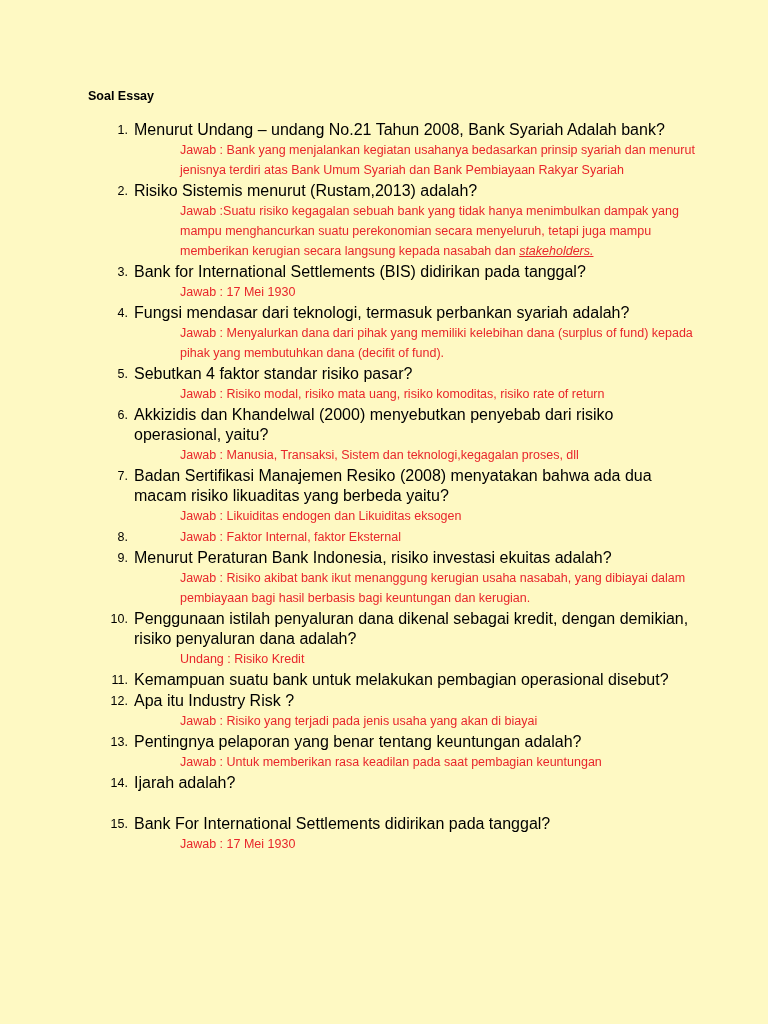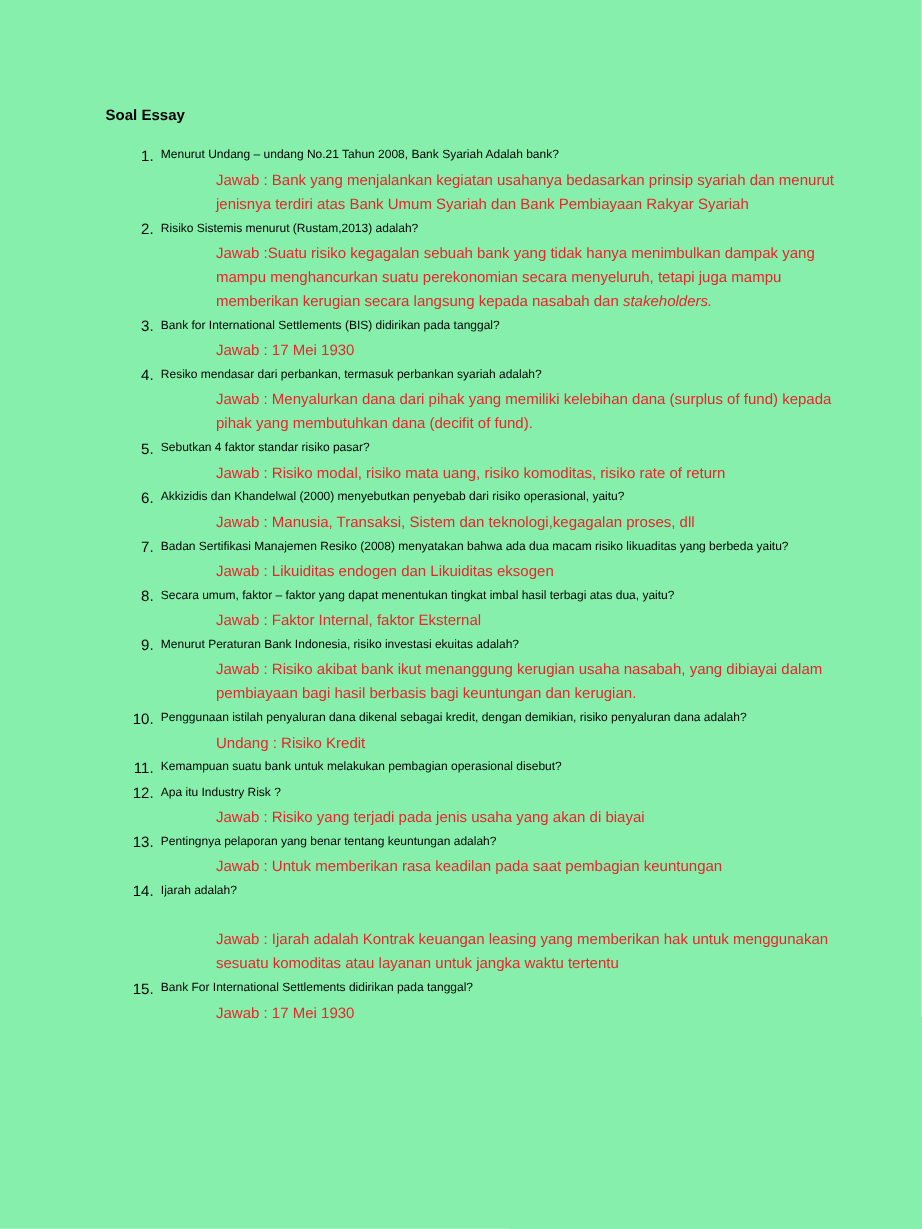--- a/index.html
+++ b/index.html
@@ -13,21 +13,21 @@
     font-family: "Liberation Sans", sans-serif;
     color: #000000;
     position: relative;
     overflow: hidden;
   }
   .page {
     position: absolute;
     left: 0; top: 0;
     width: 768px;
     height: 1024px;
-    background: #86efac;
+    background: #fef9c3;
     box-sizing: border-box;
     padding: 88px 72px 40px 88px;
   }
   .doc-title {
     font-size: 12.5px;
     font-weight: bold;
     margin: 0 0 16px 0;
     line-height: 1.3;
     color: #000;
   }
@@ -48,35 +48,36 @@
     position: absolute;
     left: 14px;
     top: 0;
     width: 26px;
     text-align: right;
     font-size: 12.5px;
     line-height: 20px;
     color: #000;
   }
   .q {
-    font-size: 10px;
+    font-size: 16px;
     line-height: 20px;
     color: #000;
     margin: 0;
   }
   .a {
     font-size: 12.5px;
     line-height: 20px;
     color: #e8262b;
     margin: 0 0 0 46px;
   }
   .a.indent-less {
   }
   .a em {
     font-style: italic;
+    text-decoration: underline;
   }
   .spacer-row {
     height: 20px;
   }
 </style>
 </head>
 <body>
 
 <div class="page">
 
@@ -93,41 +94,40 @@
       <div class="q">Risiko Sistemis menurut (Rustam,2013) adalah?</div>
       <div class="a"><span>Jawab :Suatu risiko kegagalan sebuah bank yang tidak hanya menimbulkan dampak yang mampu menghancurkan suatu perekonomian secara menyeluruh, tetapi juga mampu memberikan kerugian secara langsung kepada nasabah dan </span><em>stakeholders.</em></div>
     </li>
 
     <li>
       <div class="q">Bank for International Settlements (BIS) didirikan pada tanggal?</div>
       <div class="a">Jawab : 17 Mei 1930</div>
     </li>
 
     <li>
-      <div class="q">Resiko mendasar dari perbankan, termasuk perbankan syariah adalah?</div>
+      <div class="q">Fungsi mendasar dari teknologi, termasuk perbankan syariah adalah?</div>
       <div class="a indent-less">Jawab : Menyalurkan dana dari pihak yang memiliki kelebihan dana (surplus of fund) kepada pihak yang membutuhkan dana (decifit of fund).</div>
     </li>
 
     <li>
       <div class="q">Sebutkan 4 faktor standar risiko pasar?</div>
       <div class="a indent-less">Jawab : Risiko modal, risiko mata uang, risiko komoditas, risiko rate of return</div>
     </li>
 
     <li>
       <div class="q">Akkizidis dan Khandelwal (2000) menyebutkan penyebab dari risiko operasional, yaitu?</div>
       <div class="a">Jawab : Manusia, Transaksi, Sistem dan teknologi,kegagalan proses, dll</div>
     </li>
 
     <li>
       <div class="q">Badan Sertifikasi Manajemen Resiko (2008) menyatakan bahwa ada dua macam risiko likuaditas yang berbeda yaitu?</div>
       <div class="a">Jawab : Likuiditas endogen dan Likuiditas eksogen</div>
     </li>
 
     <li>
-      <div class="q">Secara umum, faktor – faktor yang dapat menentukan tingkat imbal hasil terbagi atas dua, yaitu?</div>
       <div class="a">Jawab : Faktor Internal, faktor Eksternal</div>
     </li>
 
     <li>
       <div class="q">Menurut Peraturan Bank Indonesia, risiko investasi ekuitas adalah?</div>
       <div class="a indent-less">Jawab : Risiko akibat bank ikut menanggung kerugian usaha nasabah, yang dibiayai dalam pembiayaan bagi hasil berbasis bagi keuntungan dan kerugian.</div>
     </li>
 
     <li>
       <div class="q">Penggunaan istilah penyaluran dana dikenal sebagai kredit, dengan demikian, risiko penyaluran dana adalah?</div>
@@ -144,21 +144,20 @@
     </li>
 
     <li>
       <div class="q">Pentingnya pelaporan yang benar tentang keuntungan adalah?</div>
       <div class="a">Jawab : Untuk memberikan rasa keadilan pada saat pembagian keuntungan</div>
     </li>
 
     <li>
       <div class="q">Ijarah adalah?</div>
       <div class="spacer-row"></div>
-      <div class="a">Jawab : Ijarah adalah Kontrak keuangan leasing yang memberikan hak untuk menggunakan sesuatu komoditas atau layanan untuk jangka waktu tertentu</div>
     </li>
 
     <li>
       <div class="q">Bank For International Settlements didirikan pada tanggal?</div>
       <div class="a">Jawab : 17 Mei 1930</div>
     </li>
 
   </ol>
 </div>
 

